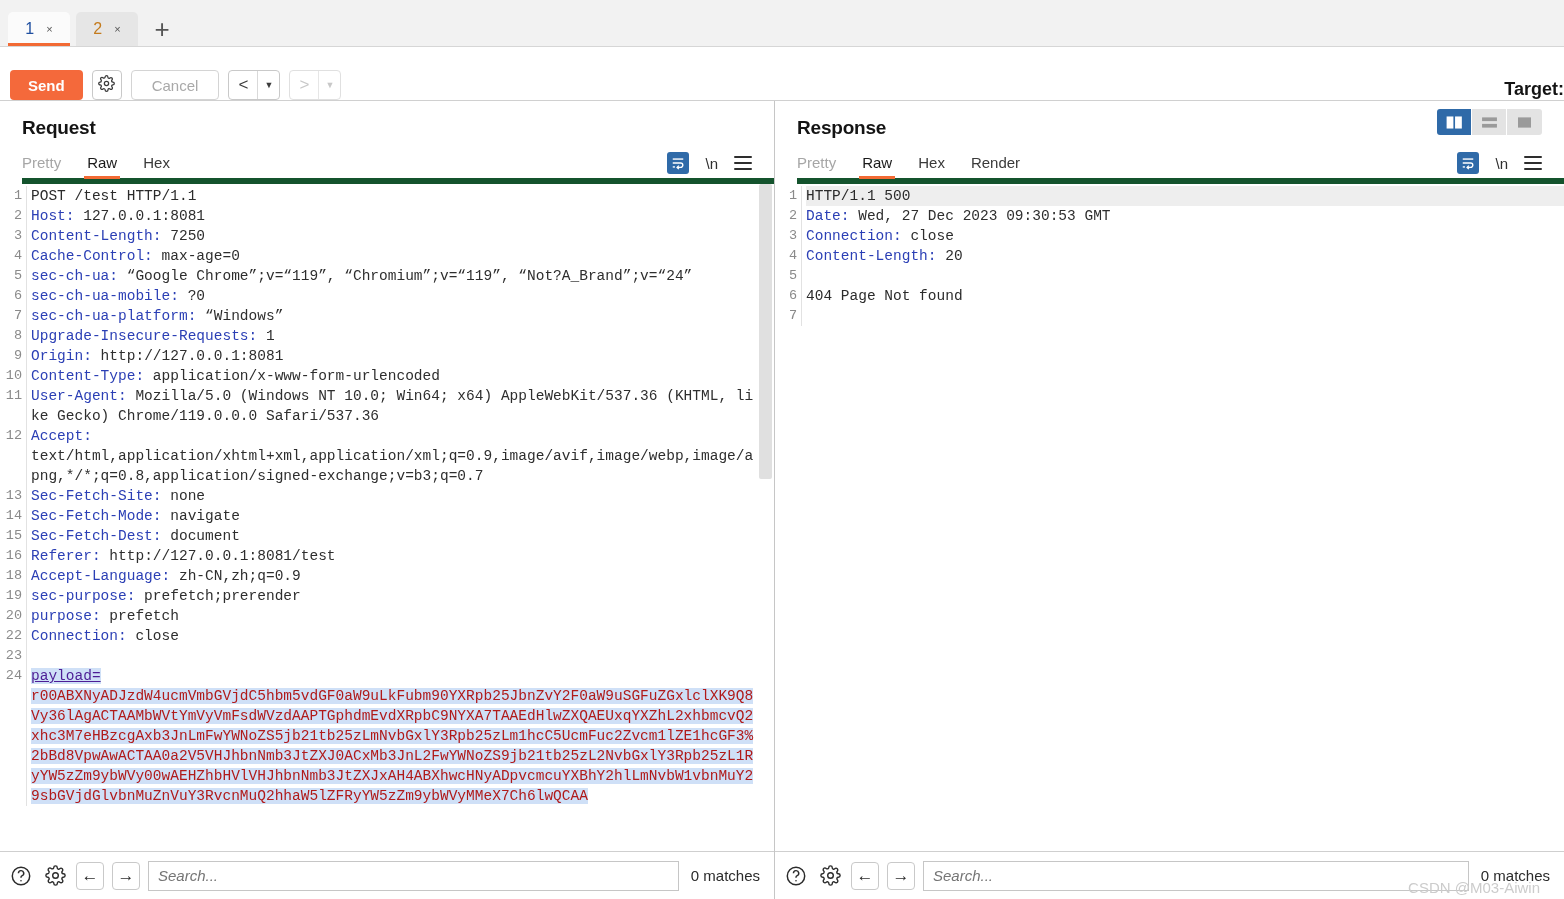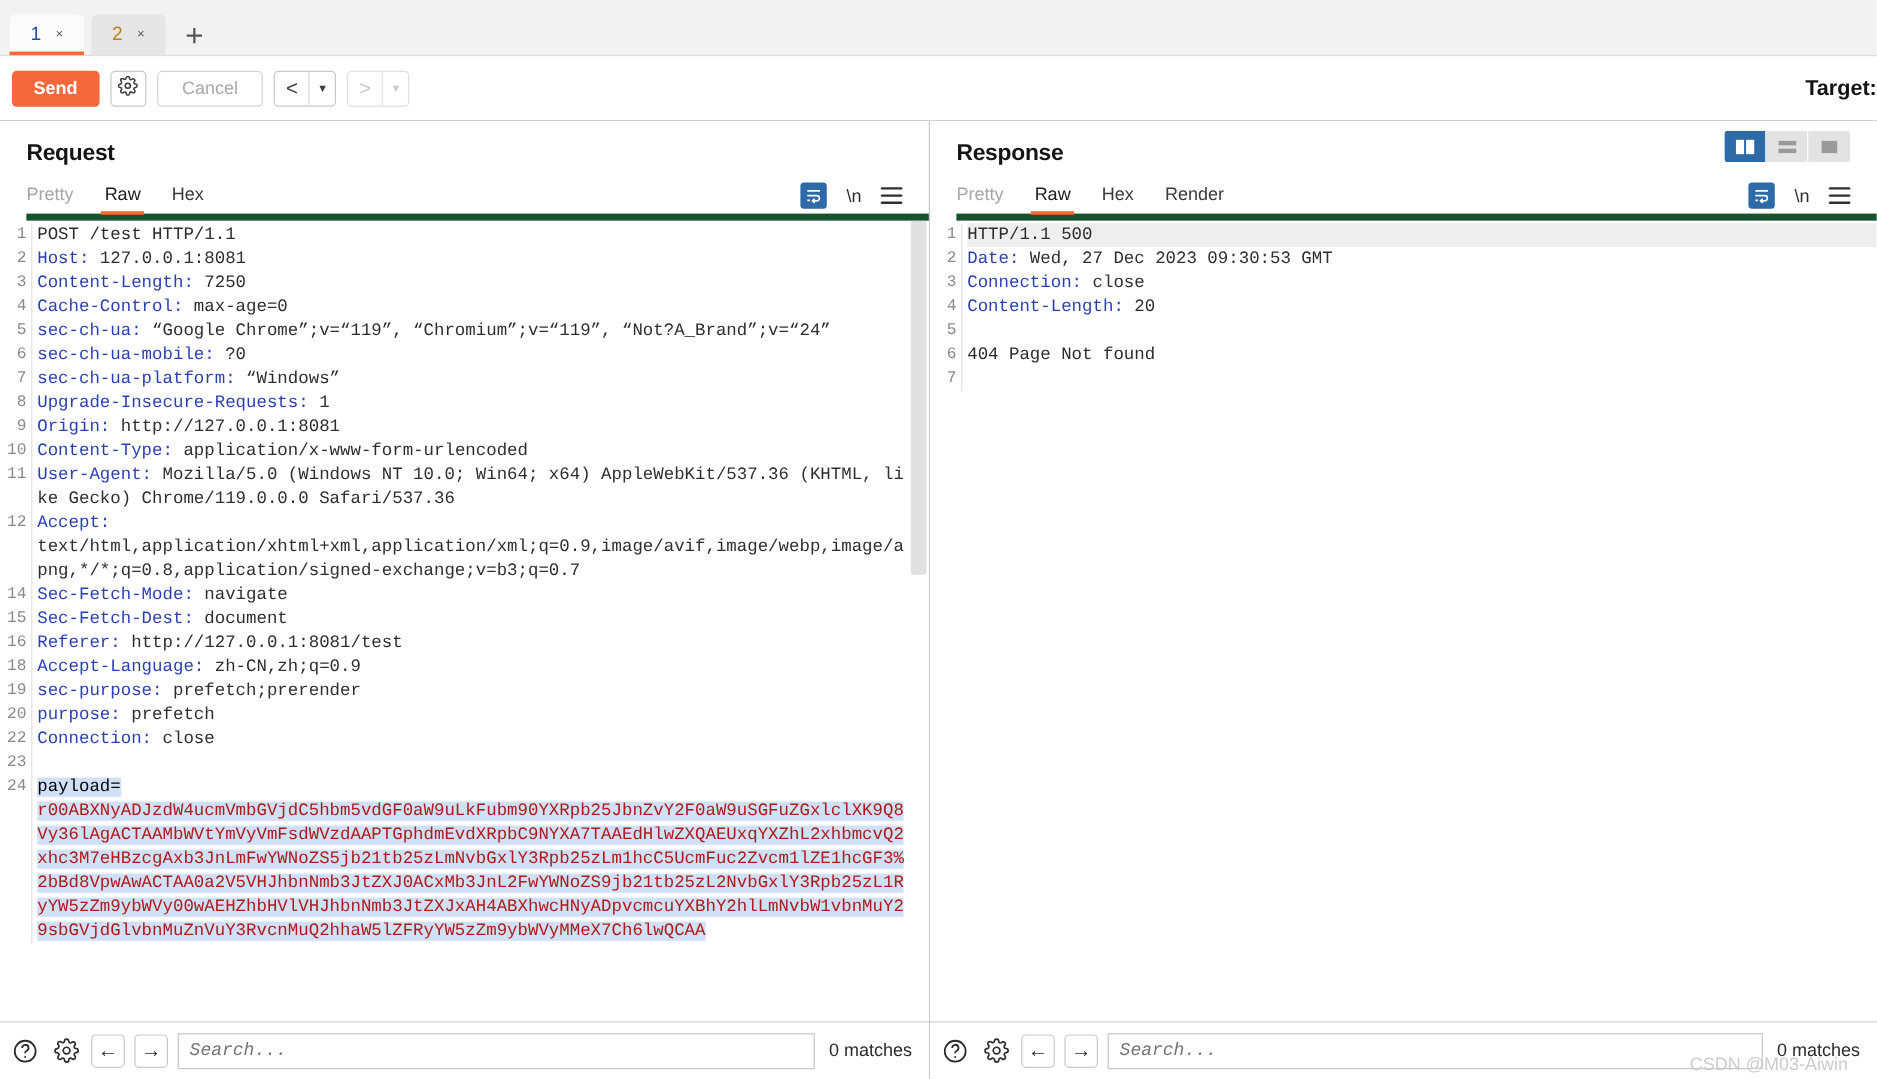--- a/index.html
+++ b/index.html
@@ -60,21 +60,21 @@
     font-size: 26px; color: #555; font-weight: 300;
     cursor: pointer;
   }
 
   
   .actionbar {
     height: 54px;
     background: #ffffff;
     border-bottom: 1px solid #d0d0d0;
     display: flex;
-    align-items: center;
+    align-items: flex-end;
     padding: 0 10px 0 10px;
     flex: 0 0 auto;
     position: relative;
   }
   .btn-send {
     background: #f4693b;
     color: #ffffff;
     border: none;
     border-radius: 4px;
     font-size: 15px;
@@ -276,21 +276,21 @@
     white-space: pre-wrap;
     word-break: break-all;
     color: #2b2b2b;
     line-height: 20px;
     padding-right: 18px;
   }
   .hname { color: #2b3fb5; }
   .hval  { color: #2e2e2e; }
   .statusline { background: #eeeeee; }
   .payload-text { color: #b01a1a; background: #cfe0f7; }
-  .payload-key { color: #000000; background: #cfe0f7; }
+  .payload-key { color: #4c1d95; background: #cfe0f7; text-decoration: underline; }
 
   .vscroll {
     position: absolute;
     top: 0; right: 2px;
     width: 13px;
     background: transparent;
   }
   .vthumb {
     position: absolute;
     left: 0; width: 13px;
@@ -326,21 +326,21 @@
   }
   .search-input {
     flex: 1 1 auto;
     height: 30px;
     border: 1px solid #c6c6c6;
     background: #ffffff;
     padding: 0 9px;
     font-size: 15px;
     font-style: italic;
     color: #8c8c8c;
-    font-family: Liberation Mono, monospace;
+    font-family: Liberation Sans, sans-serif;
     outline: none;
     min-width: 0;
   }
   .matches {
     font-size: 15px;
     color: #2b2b2b;
     white-space: nowrap;
     padding-left: 4px;
   }
   .watermark {
@@ -482,20 +482,25 @@
             <div class="code-row">
               <div class="gutter">11</div>
               <div class="rule"></div>
               <div class="code"><span class="hname">User-Agent:</span><span class="hval"> Mozilla/5.0 (Windows NT 10.0; Win64; x64) AppleWebKit/537.36 (KHTML, like Gecko) Chrome/119.0.0.0 Safari/537.36</span></div>
             </div>
             <div class="code-row">
               <div class="gutter">12</div>
               <div class="rule"></div>
               <div class="code"><span class="hname">Accept:</span><span class="hval">
 text/html,application/xhtml+xml,application/xml;q=0.9,image/avif,image/webp,image/apng,*/*;q=0.8,application/signed-exchange;v=b3;q=0.7</span></div>
+            </div>
+            <div class="code-row">
+              <div class="gutter">13</div>
+              <div class="rule"></div>
+              <div class="code"><span class="hname">Sec-Fetch-Site:</span><span class="hval"> none</span></div>
             </div>
             <div class="code-row">
               <div class="gutter">14</div>
               <div class="rule"></div>
               <div class="code"><span class="hname">Sec-Fetch-Mode:</span><span class="hval"> navigate</span></div>
             </div>
             <div class="code-row">
               <div class="gutter">15</div>
               <div class="rule"></div>
               <div class="code"><span class="hname">Sec-Fetch-Dest:</span><span class="hval"> document</span></div>

